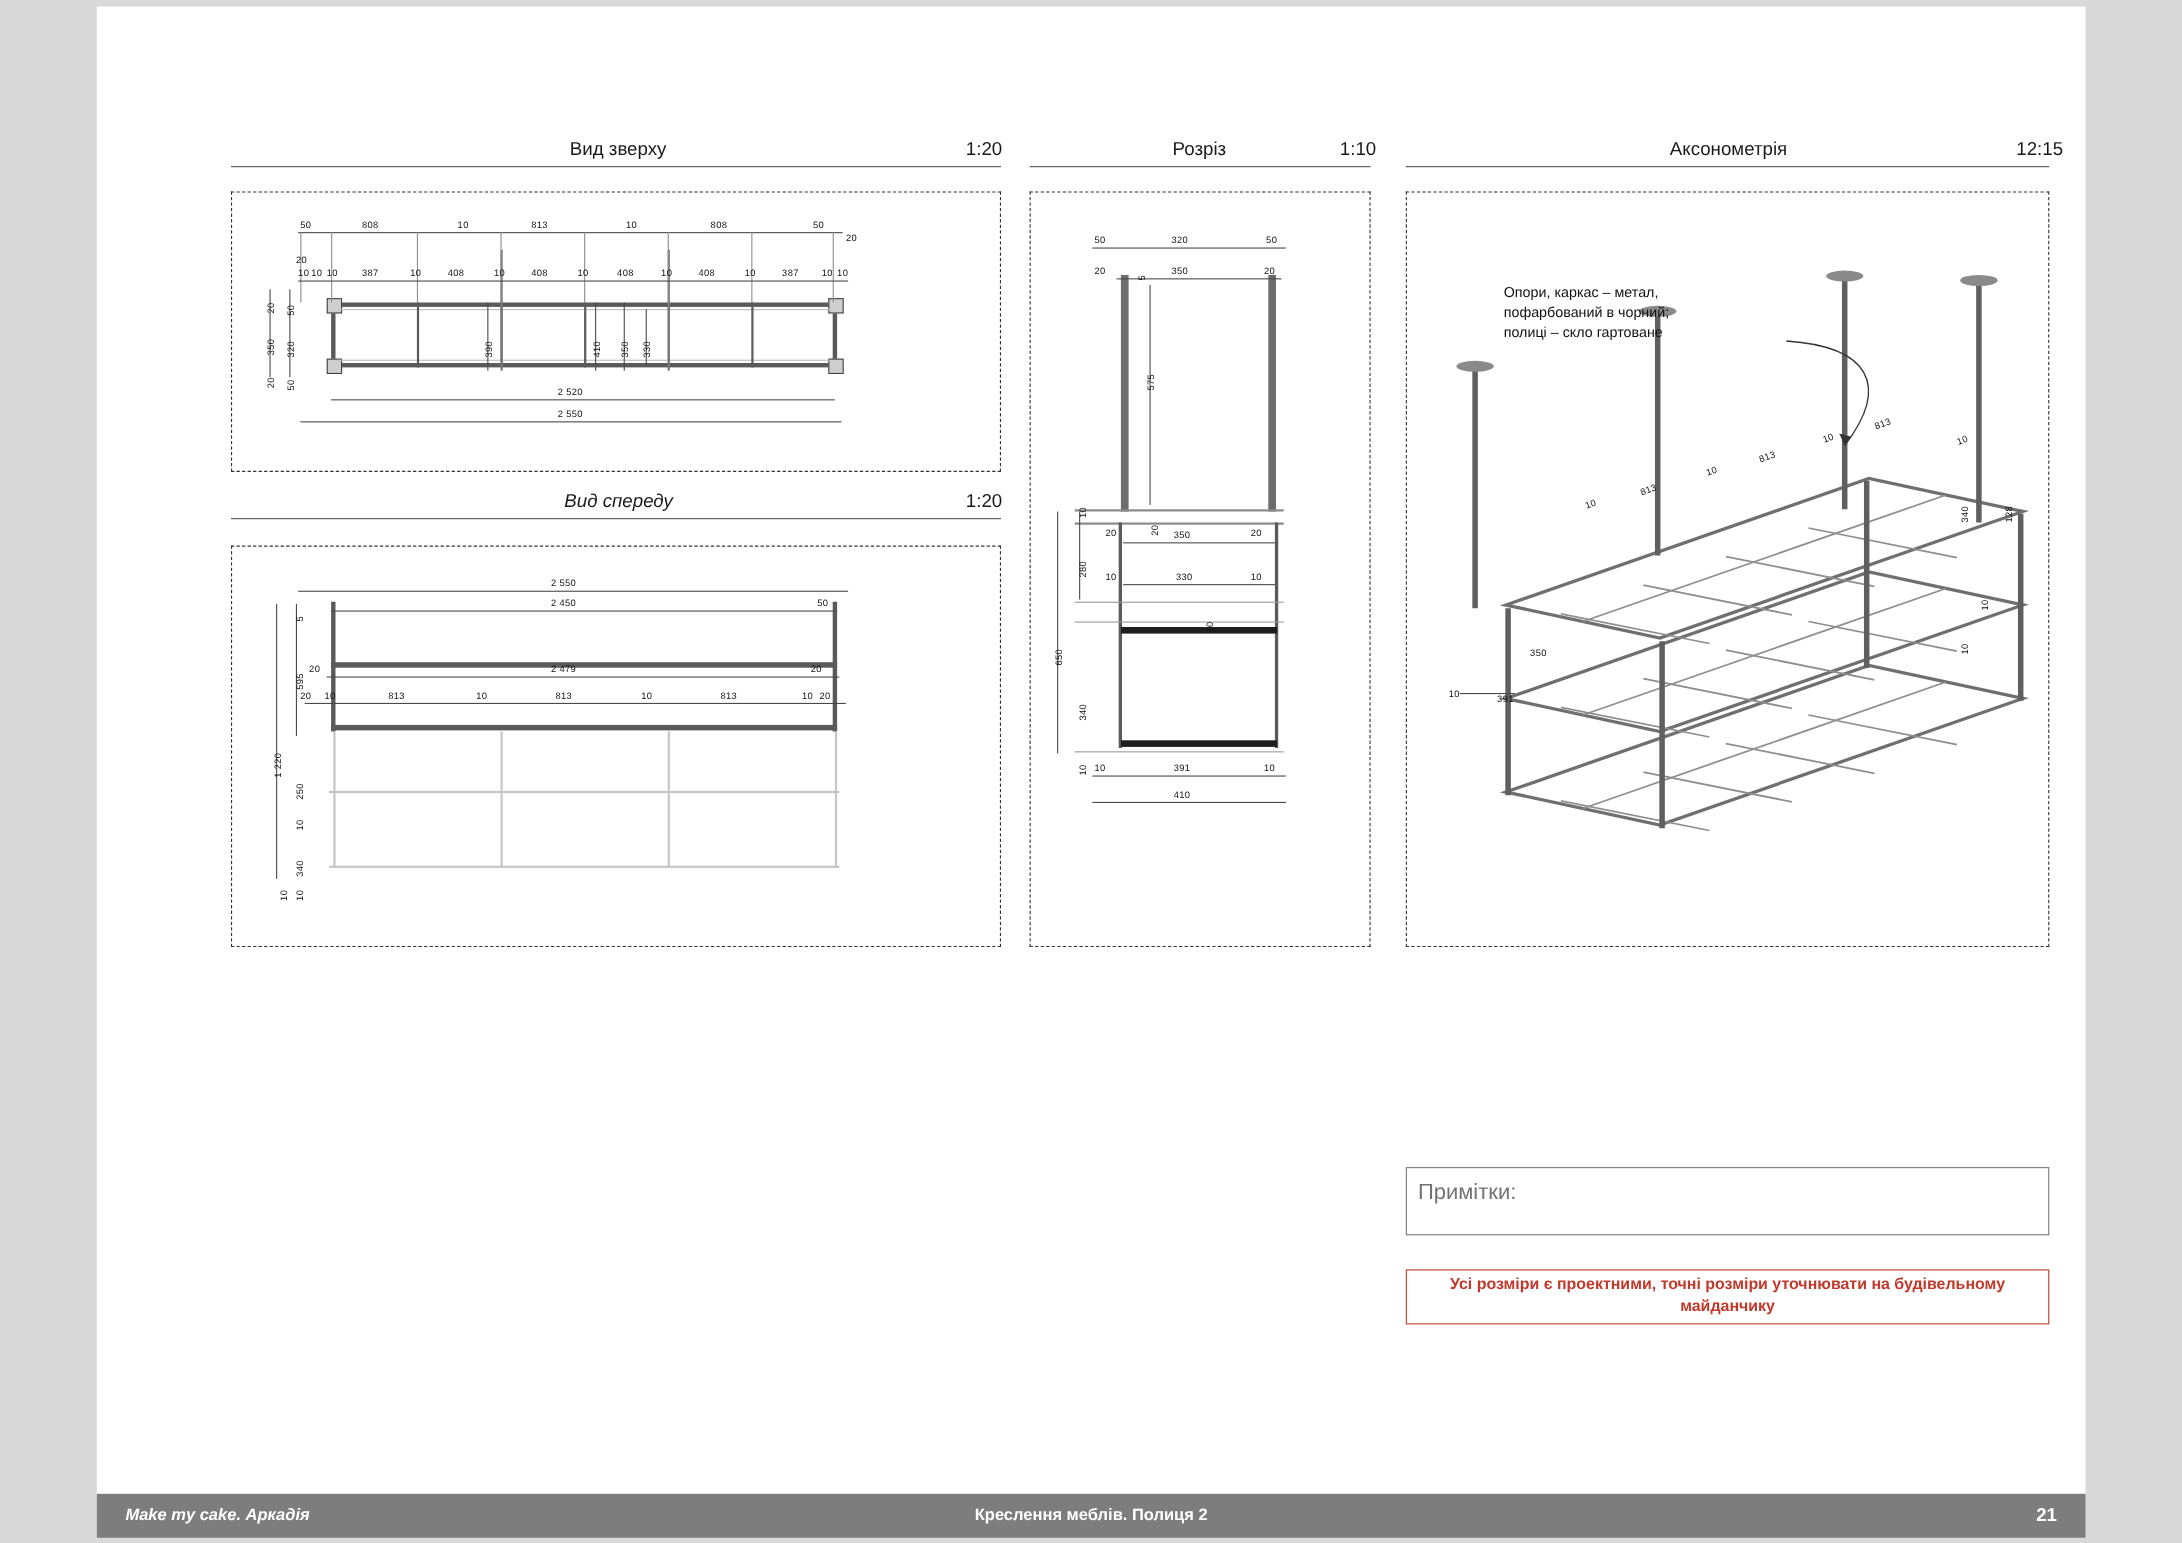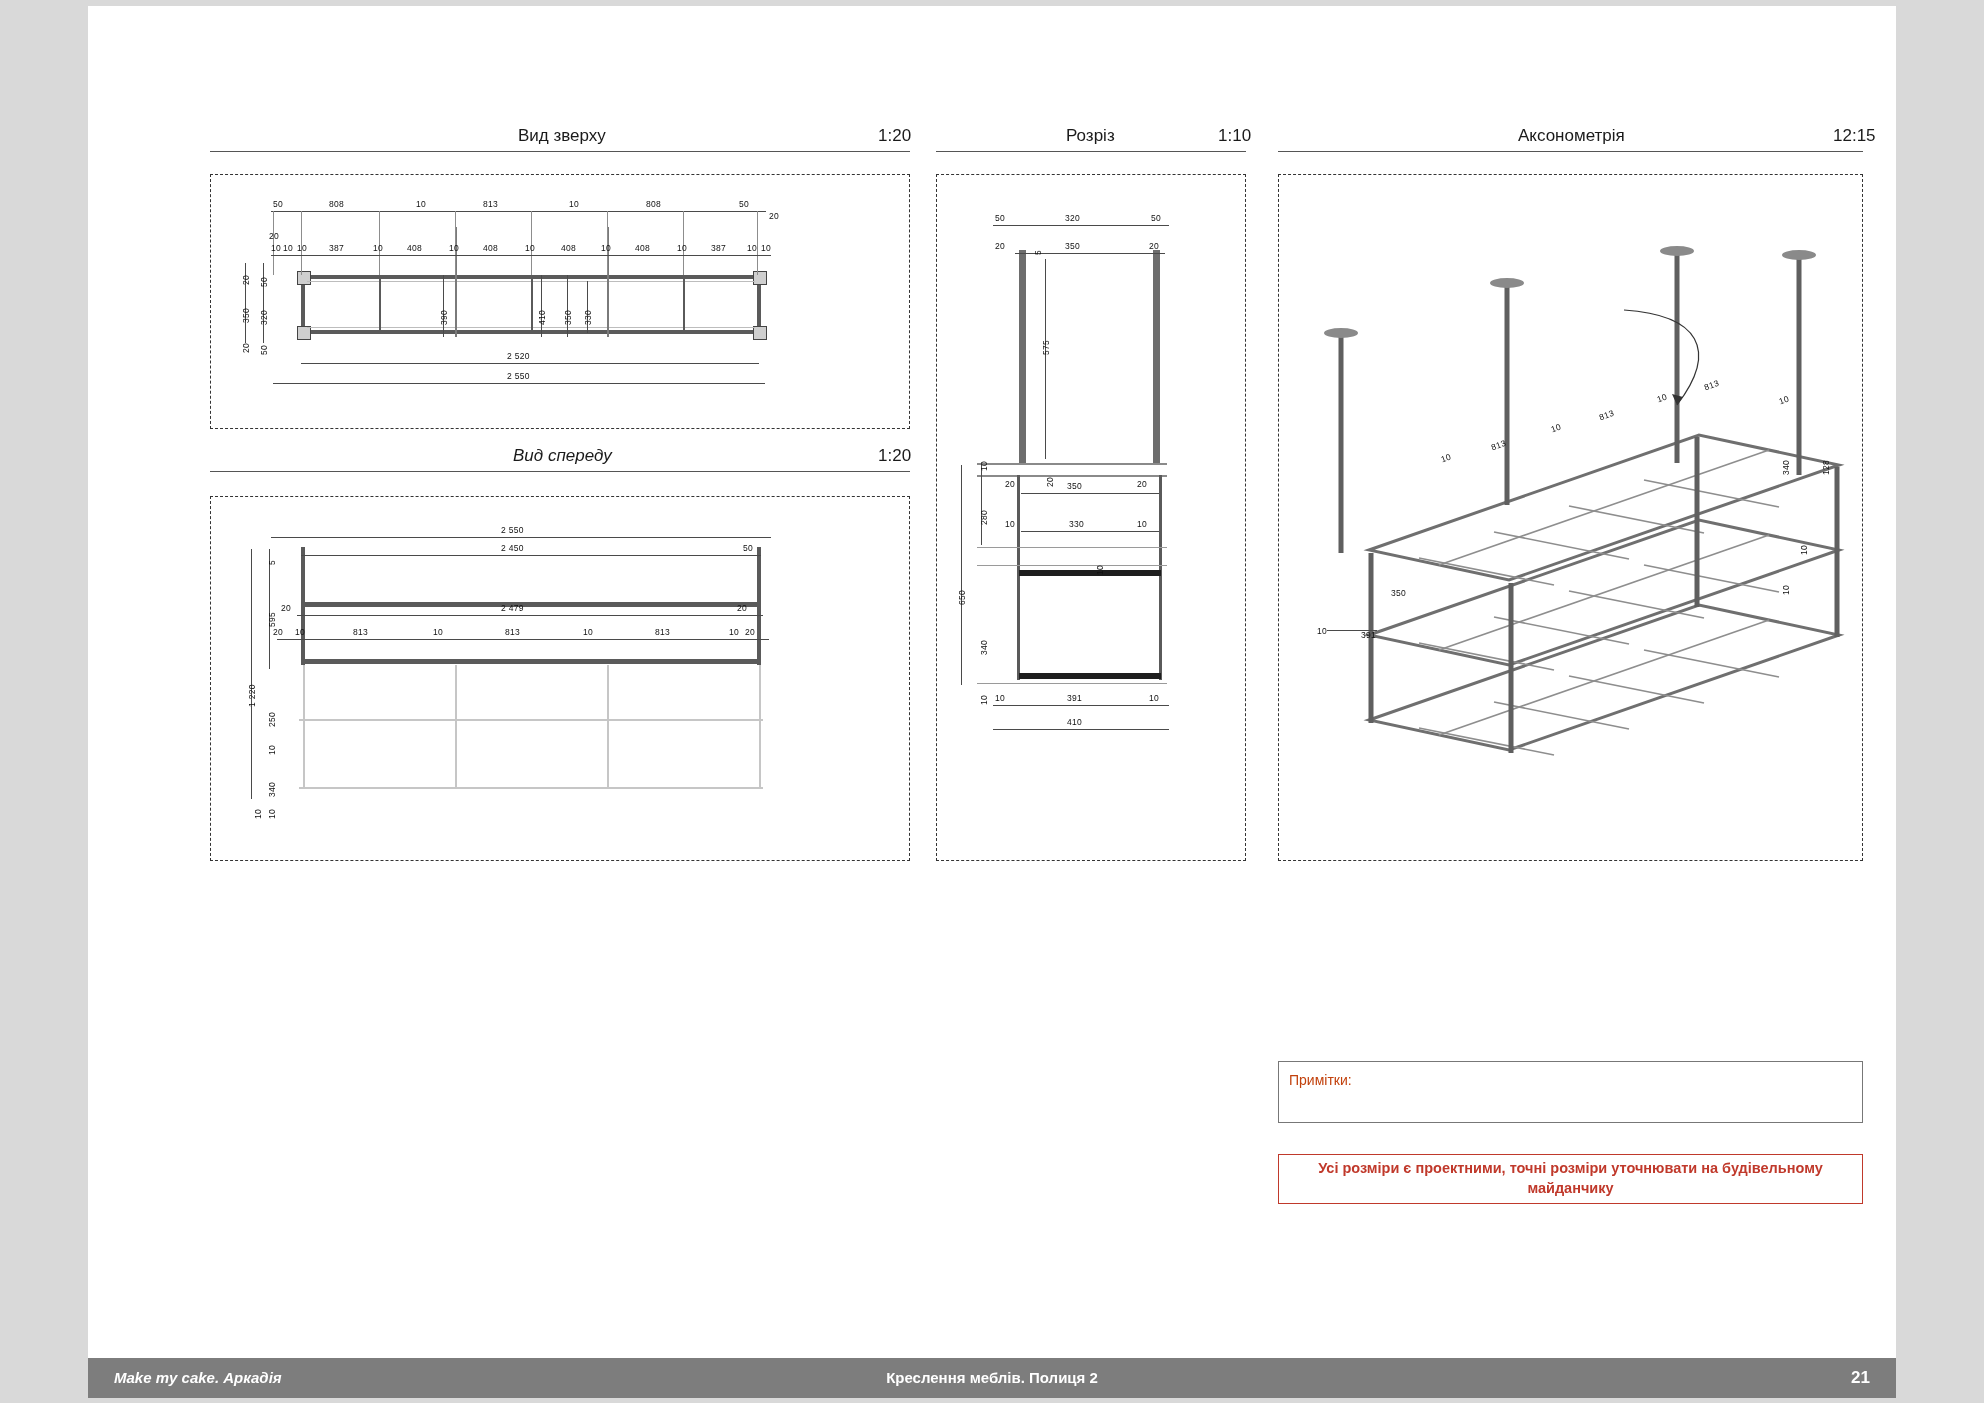--- a/index.html
+++ b/index.html
@@ -17,21 +17,21 @@
   .ln{position:absolute;background:#9a9a9a;}
   .lnk{position:absolute;background:#5a5a5a;}
   .dim{position:absolute;background:#4a4a4a;height:1px;}
   .dimv{position:absolute;background:#4a4a4a;width:1px;}
   .dt{position:absolute;font-size:8.5px;color:#111;white-space:nowrap;letter-spacing:.3px;}
   .dtv{position:absolute;font-size:8.5px;color:#111;white-space:nowrap;letter-spacing:.3px;
        transform-origin:0 0;transform:rotate(-90deg);}
   .ext{position:absolute;background:#8d8d8d;width:1px;}
 
   
-  .notes{position:absolute;border:1px solid #777;box-sizing:border-box;padding:8px 10px;font-size:14px;color:#c2410c;line-height:1.45;}
+  .notes{position:absolute;border:1px solid #777;box-sizing:border-box;padding:8px 10px;font-size:20px;color:#737373;line-height:1.45;}
   .warn{position:absolute;border:1.5px solid #c0392b;box-sizing:border-box;color:#c0392b;
         font-weight:bold;font-size:14.5px;text-align:center;display:flex;align-items:center;justify-content:center;line-height:1.35;padding:4px 8px;}
 
   
   .footer{position:absolute;left:0;bottom:0;width:1808px;height:40px;background:#7d7d7d;color:#fff;}
   .footer .l{position:absolute;left:26px;top:11px;font-size:15px;font-weight:bold;font-style:italic;}
   .footer .c{position:absolute;left:0;right:0;top:11px;text-align:center;font-size:15px;font-weight:bold;}
   .footer .r{position:absolute;right:26px;top:10px;font-size:17px;font-weight:bold;}
 
   .callout{position:absolute;font-size:13px;color:#111;line-height:1.4;white-space:pre-line;}
@@ -292,20 +292,23 @@
         <ellipse cx="62" cy="158" rx="17" ry="5"></ellipse>
         <ellipse cx="228" cy="108" rx="17" ry="5"></ellipse>
         <ellipse cx="398" cy="76" rx="17" ry="5"></ellipse>
         <ellipse cx="520" cy="80" rx="17" ry="5"></ellipse>
       </g>
 
       <path d="M 345 135 C 420 140 440 175 398 230" stroke="#333" stroke-width="1.2" fill="none"></path>
       <path d="M 398 230 l -5 -11 l 11 3 z" fill="#333"></path>
     </svg>
 
+    <div class="callout" style="left:88px;top:82px;width:230px;">Опори, каркас – метал,
+пофарбований в чорний;
+полиці – скло гартоване</div>
 
     <div class="dt" style="left:500px;top:220px;transform:rotate(-20deg);">10</div>
     <div class="dt" style="left:425px;top:205px;transform:rotate(-20deg);">813</div>
     <div class="dt" style="left:378px;top:218px;transform:rotate(-20deg);">10</div>
     <div class="dt" style="left:320px;top:235px;transform:rotate(-20deg);">813</div>
     <div class="dt" style="left:272px;top:248px;transform:rotate(-20deg);">10</div>
     <div class="dt" style="left:212px;top:265px;transform:rotate(-20deg);">813</div>
     <div class="dt" style="left:162px;top:278px;transform:rotate(-20deg);">10</div>
     <div class="dt" style="left:112px;top:413px;">350</div>
     <div class="dt" style="left:38px;top:451px;">10</div>

